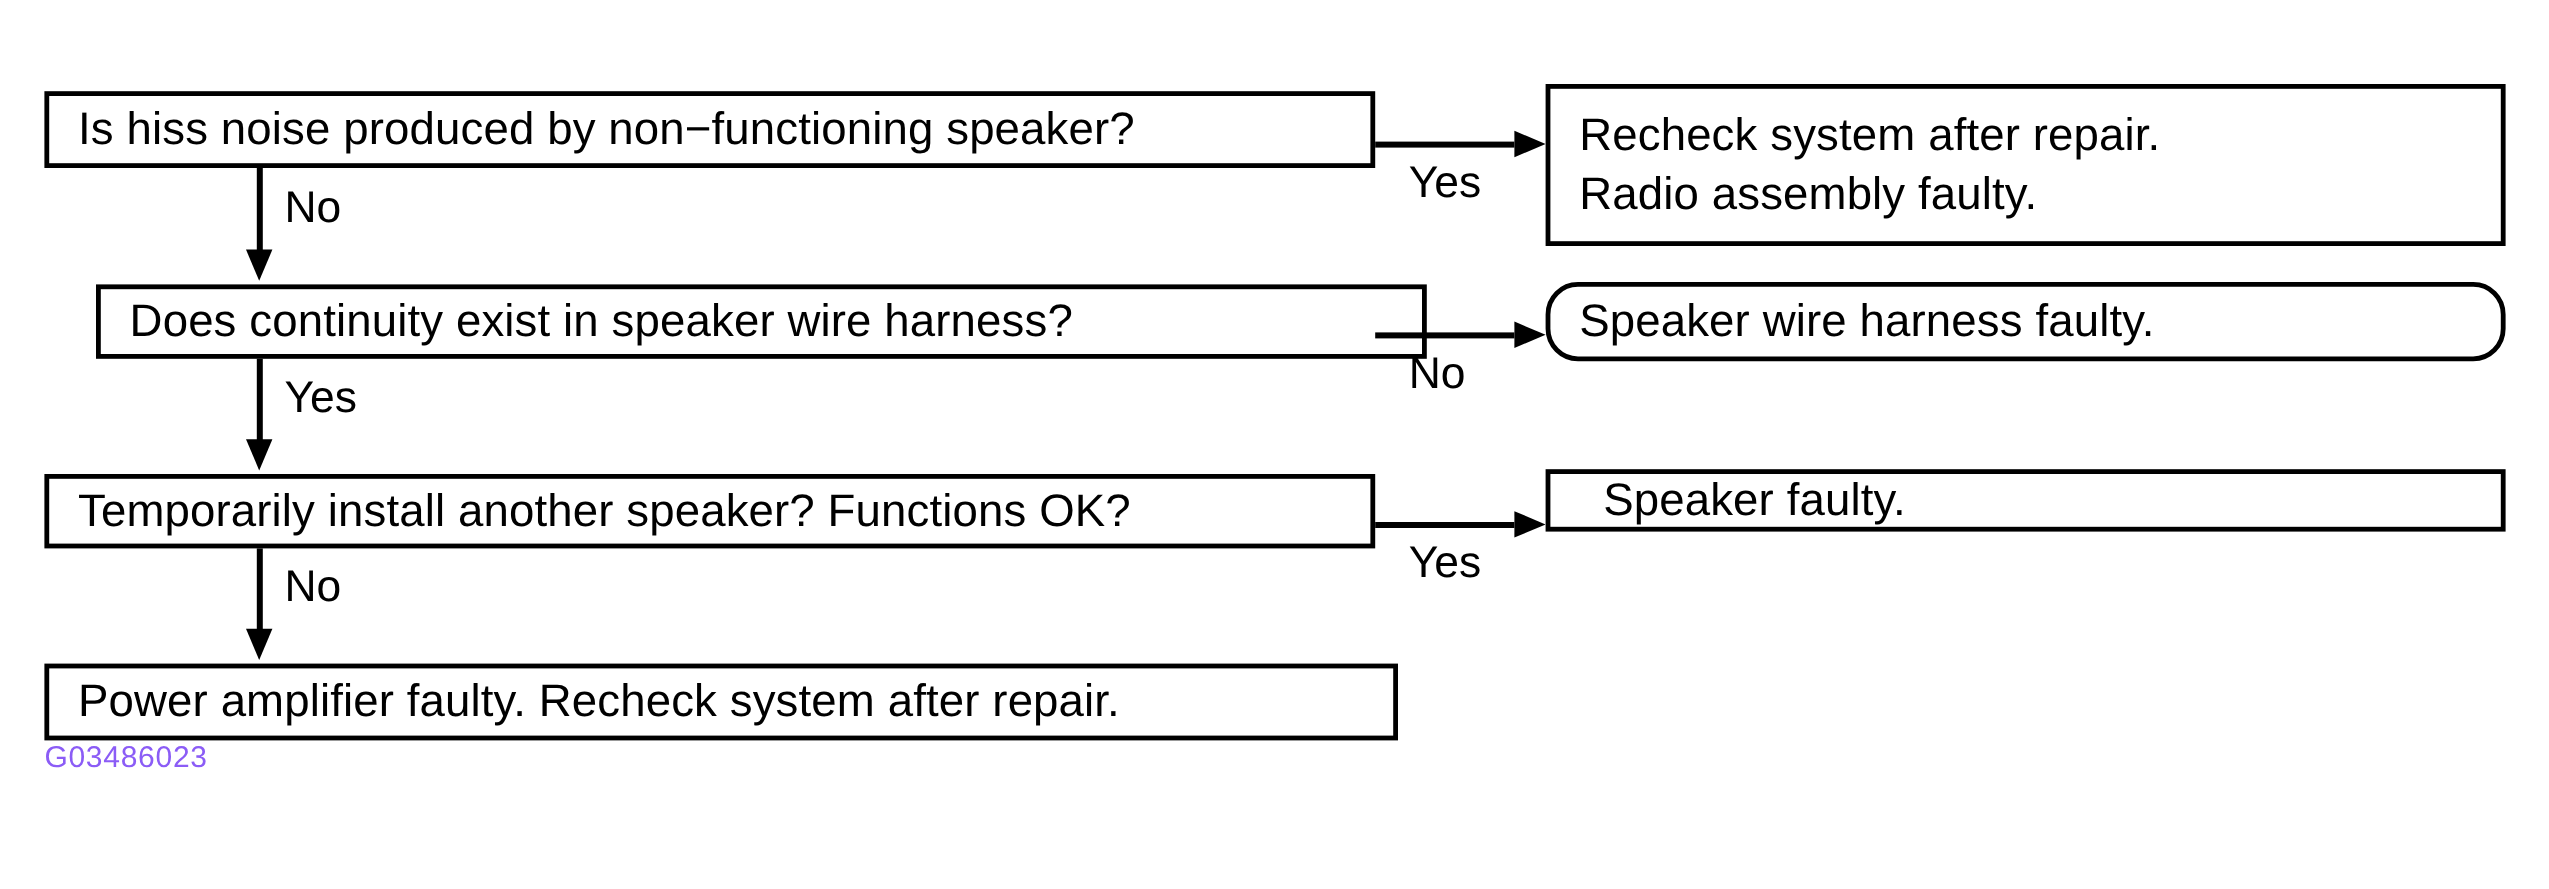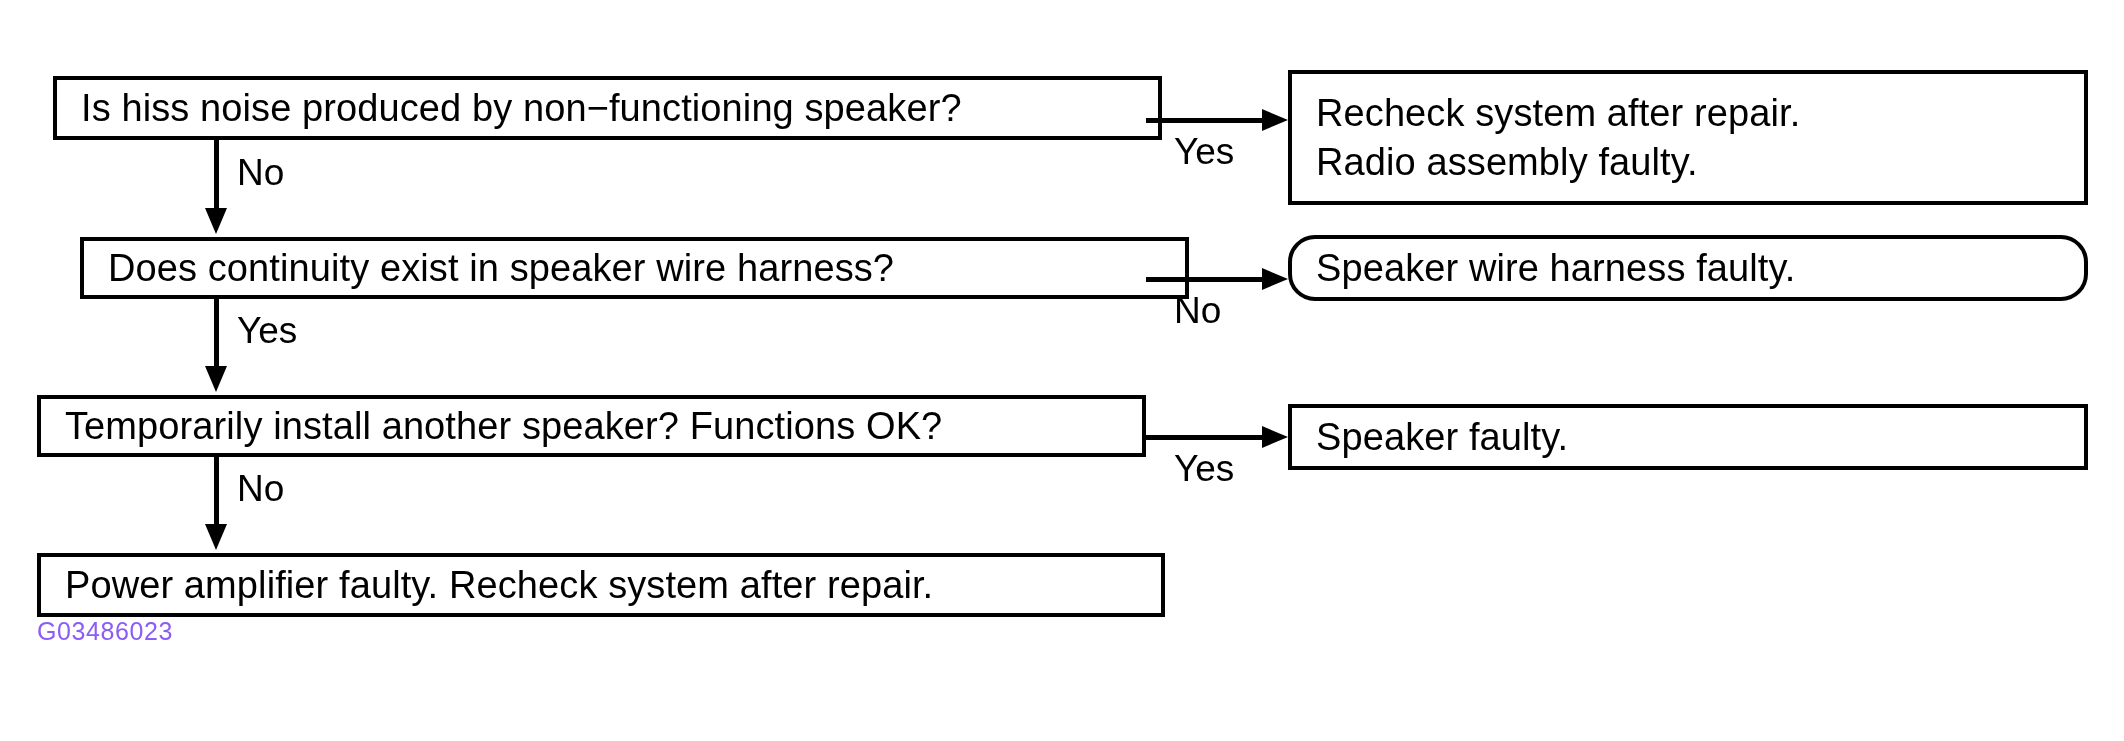--- a/index.html
+++ b/index.html
@@ -29,29 +29,29 @@
     justify-content: center;
   }
   .box .line {
     font-size: 38px;
     line-height: 1.28;
     white-space: nowrap;
     padding-left: 24px;
     letter-spacing: 0.1px;
   }
   
-  #box-q1 { left: 37px;  top: 76px;  width: 1109px; height: 64px; margin-left: 16px; }
+  #box-q1 { left: 37px;  top: 76px;  width: 1109px; height: 64px; }
   #box-q2 { left: 37px;  top: 237px; width: 1109px; height: 62px; margin-left: 43px; }
   #box-q3 { left: 37px;  top: 395px; width: 1109px; height: 62px; }
   #box-result-amp { left: 37px; top: 553px; width: 1128px; height: 64px; }
 
   
   #box-result-radio   { left: 1288px; top: 70px;  width: 800px; height: 135px; }
   #box-result-harness { left: 1288px; top: 235px; width: 800px; height: 66px; border-radius: 27px; }
-  #box-result-speaker { left: 1288px; top: 404px; width: 800px; height: 66px; }
+  #box-result-speaker { left: 1288px; top: 391px; width: 800px; height: 52px; padding-left: 20px; }
 
   
   .vline {
     position: absolute;
     width: 5px;
     background: #000000;
   }
   .hline {
     position: absolute;
     height: 5px;

